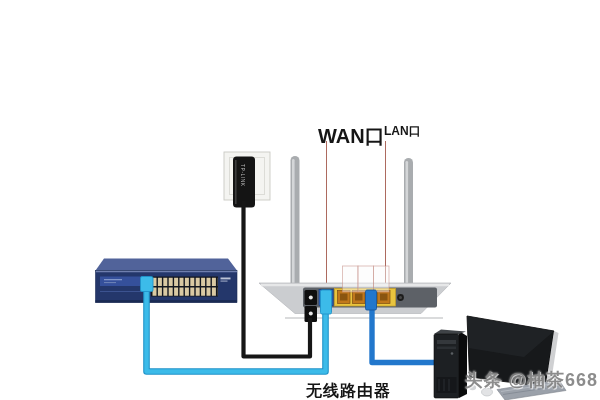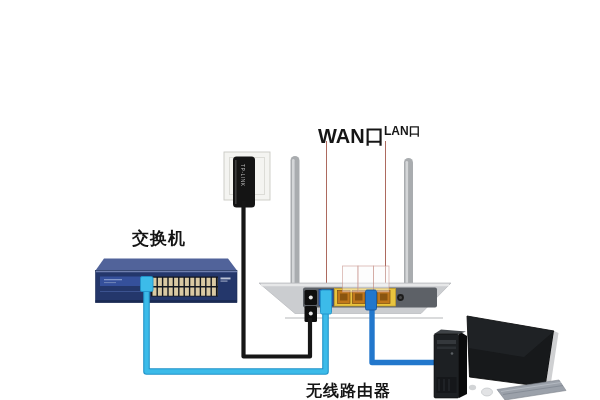--- a/index.html
+++ b/index.html
@@ -130,18 +130,18 @@
     <line x1="449" y1="379" x2="449" y2="391" stroke="#2a2e32" stroke-width="1"></line>
 
     <polygon points="497,389.5 559,380 566,390.5 505,400" fill="#9ba1aa" stroke="#7d838c" stroke-width="0.6"></polygon>
     <line x1="501" y1="391.5" x2="561" y2="382.5" stroke="#b3b9c1" stroke-width="1"></line>
     <line x1="503" y1="394.5" x2="563" y2="385.5" stroke="#868d97" stroke-width="1"></line>
     <ellipse cx="487" cy="392" rx="5.5" ry="4" fill="#e2e3e5" stroke="#b9bcbf" stroke-width="0.6"></ellipse>
     <ellipse cx="472.5" cy="387.5" rx="3.6" ry="2.8" fill="#d2d4d6"></ellipse>
   </g>
 </svg>
 
-  <div class="label switch-label">交换机</div>
   <div class="label wan-label">WAN口</div>
   <div class="label lan-label">LAN口</div>
   <div class="label router-label">无线路由器</div>
   <div class="outlet-text">TP-LINK</div>
+  <div class="watermark">头条 @柚茶668</div>
 </div>
 
 </body></html>

